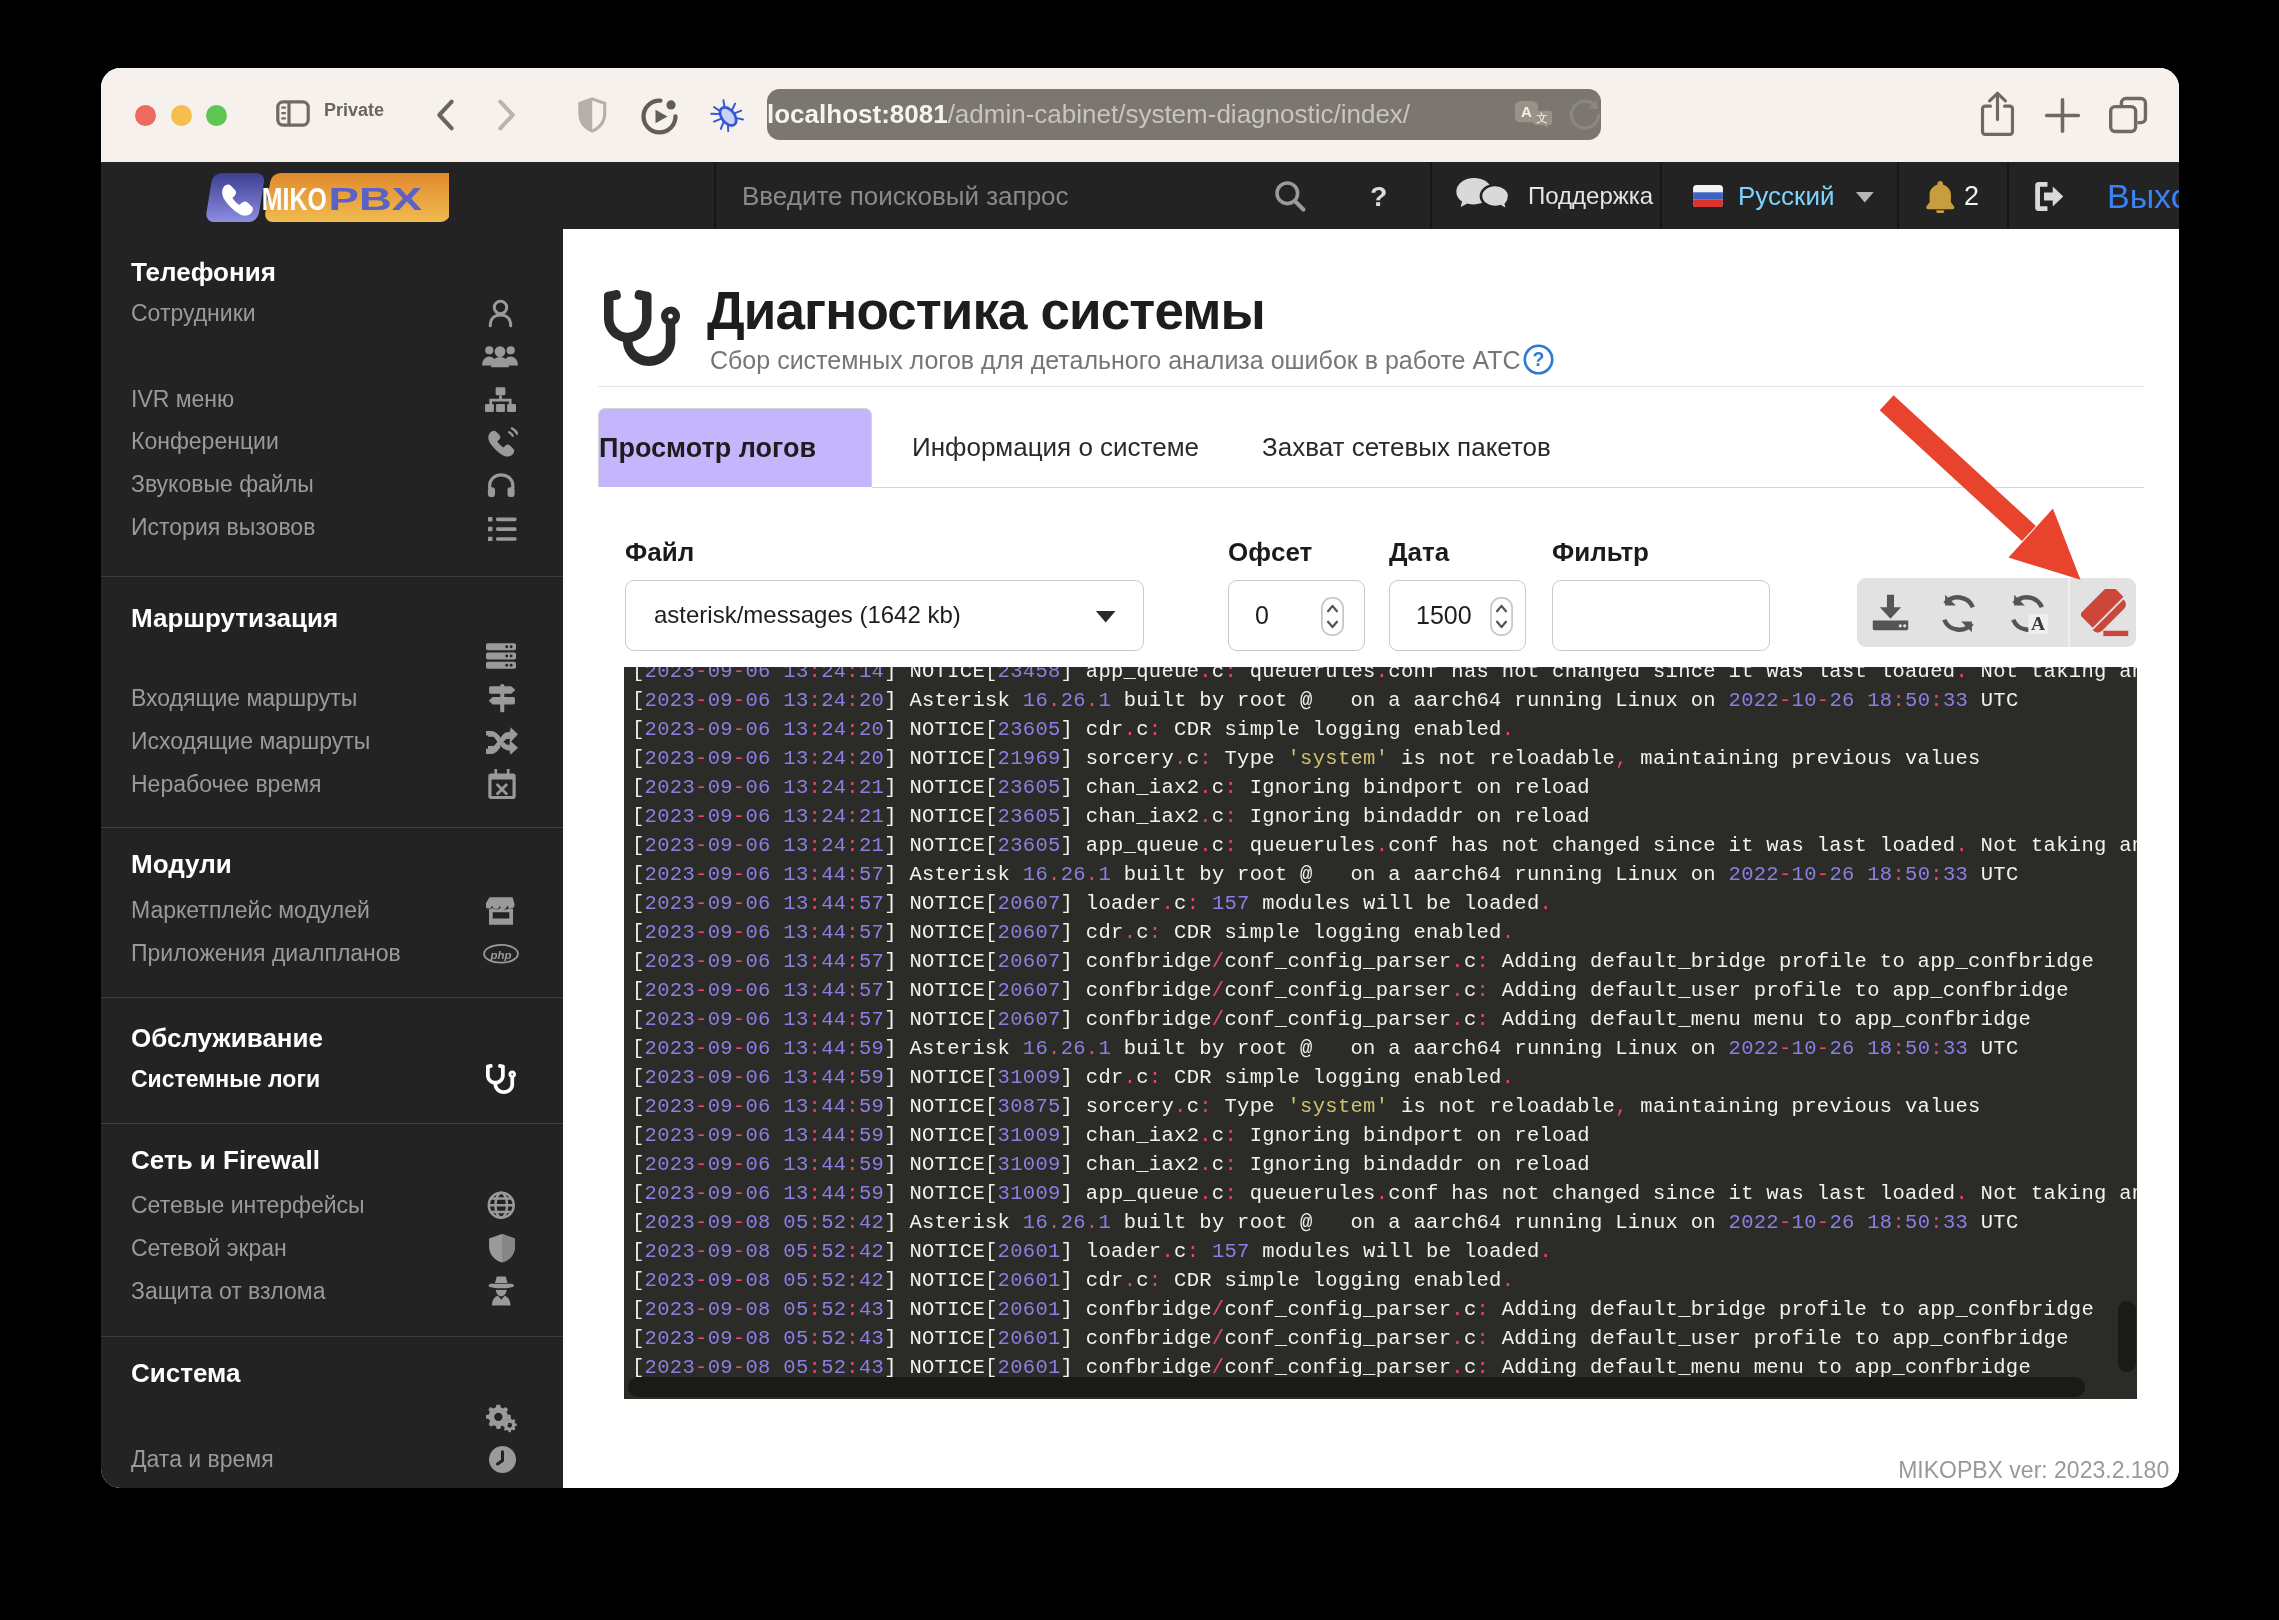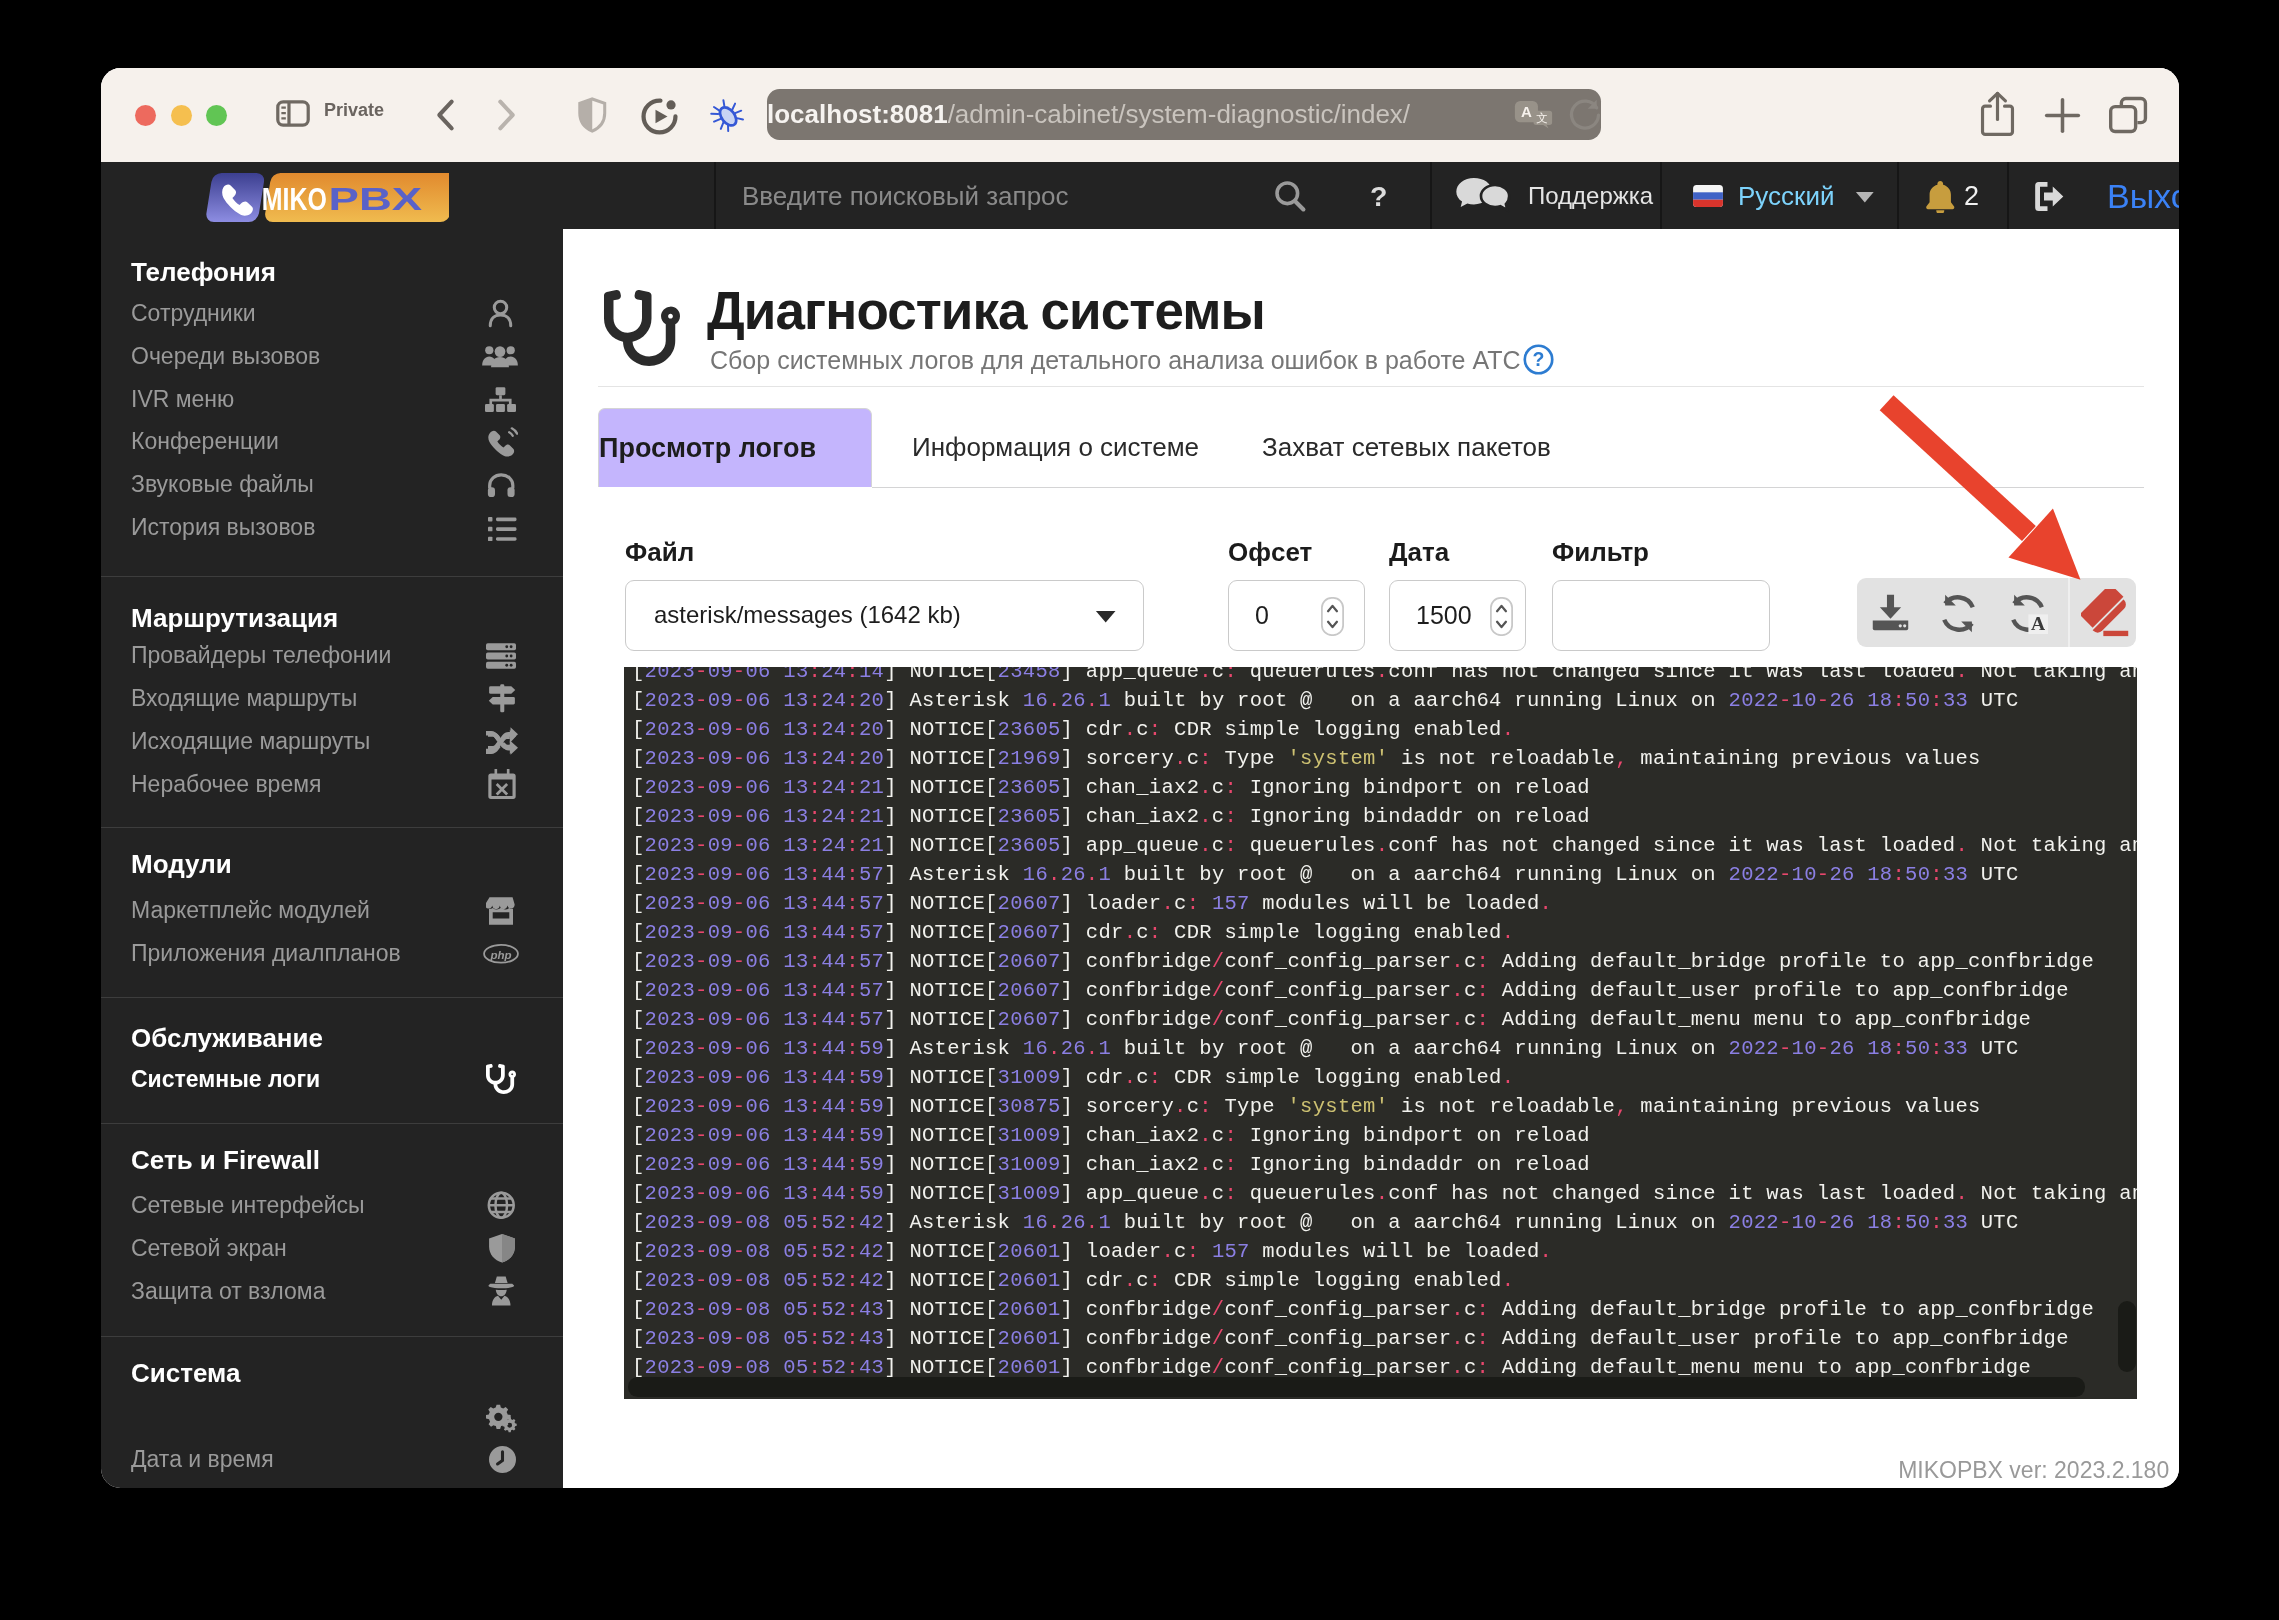--- a/index.html
+++ b/index.html
@@ -86,28 +86,26 @@
     <svg class="abs" style="left:2007px;top:27px" width="41" height="41" viewBox="0 0 46 46">
       <g fill="none" stroke="#6f6962" stroke-width="3.8">
         <path d="M15 13 V9 a5 5 0 0 1 5 -5 h17 a5 5 0 0 1 5 5 v17 a5 5 0 0 1 -5 5 h-4"></path>
         <rect x="3" y="13" width="28" height="28" rx="5"></rect>
       </g>
     </svg>
   </div>
   <div class="sidebar">
     <div class="row mh" style="top:89px">Телефония</div>
     <div class="row mi" style="top:130px">Сотрудники</div>
-    <div class="row mi" style="top:173px">Очереди вызовов</div>
     <div class="row mi" style="top:216px">IVR меню</div>
     <div class="row mi" style="top:258px">Конференции</div>
     <div class="row mi" style="top:301px">Звуковые файлы</div>
     <div class="row mi" style="top:344px">История вызовов</div>
     <div class="sdiv" style="top:414px"></div>
     <div class="row mh" style="top:435px">Маршрутизация</div>
-    <div class="row mi" style="top:472px">Провайдеры телефонии</div>
     <div class="row mi" style="top:515px">Входящие маршруты</div>
     <div class="row mi" style="top:558px">Исходящие маршруты</div>
     <div class="row mi" style="top:601px">Нерабочее время</div>
     <div class="sdiv" style="top:665px"></div>
     <div class="row mh" style="top:681px">Модули</div>
     <div class="row mi" style="top:727px">Маркетплейс модулей</div>
     <div class="row mi" style="top:770px">Приложения диалпланов</div>
     <div class="sdiv" style="top:835px"></div>
     <div class="row mh" style="top:855px">Обслуживание</div>
     <div class="row" style="top:896px;color:#fff;font-size:23px;font-weight:bold">Системные логи</div>

